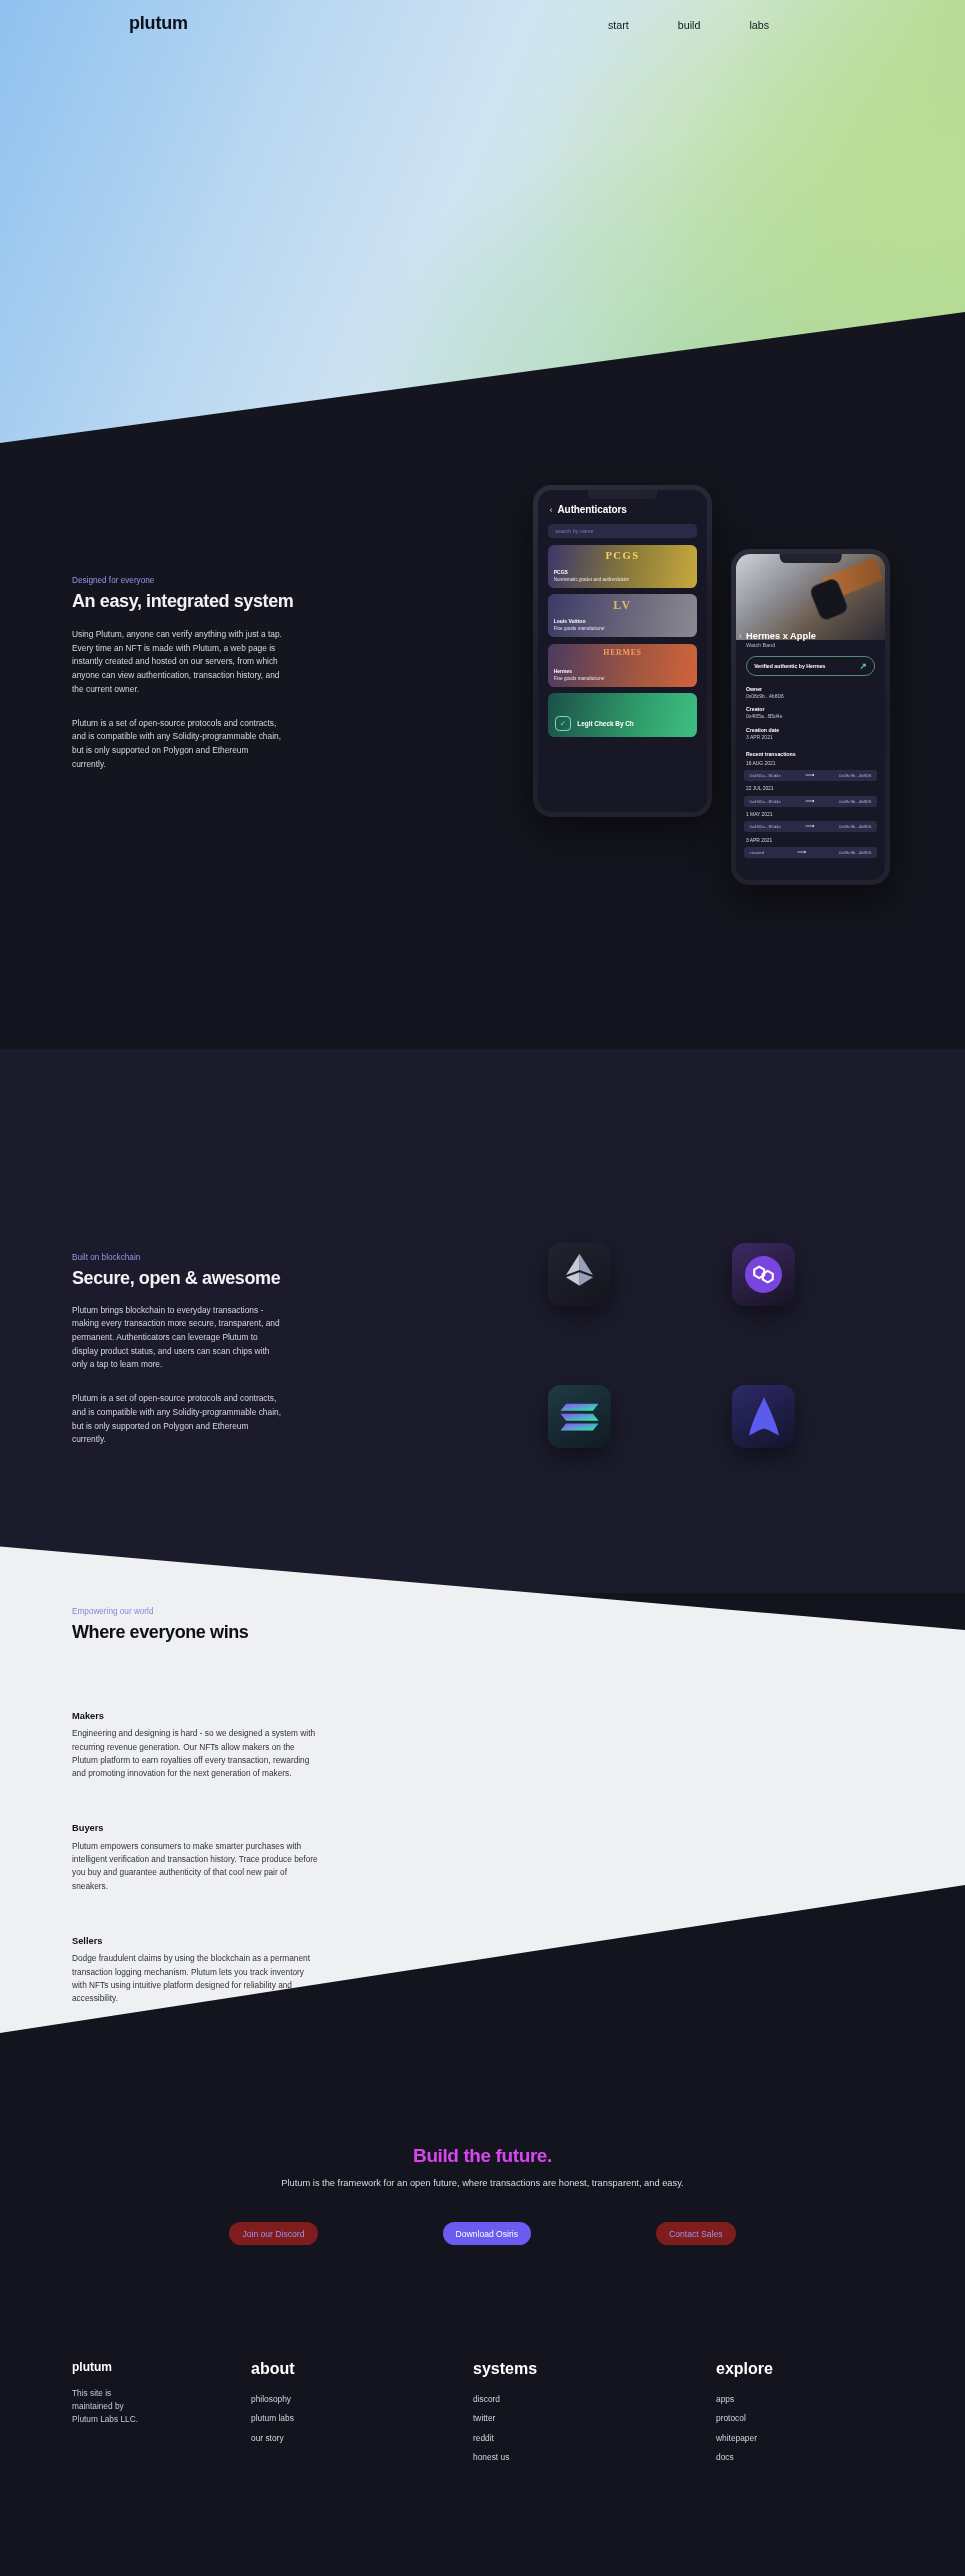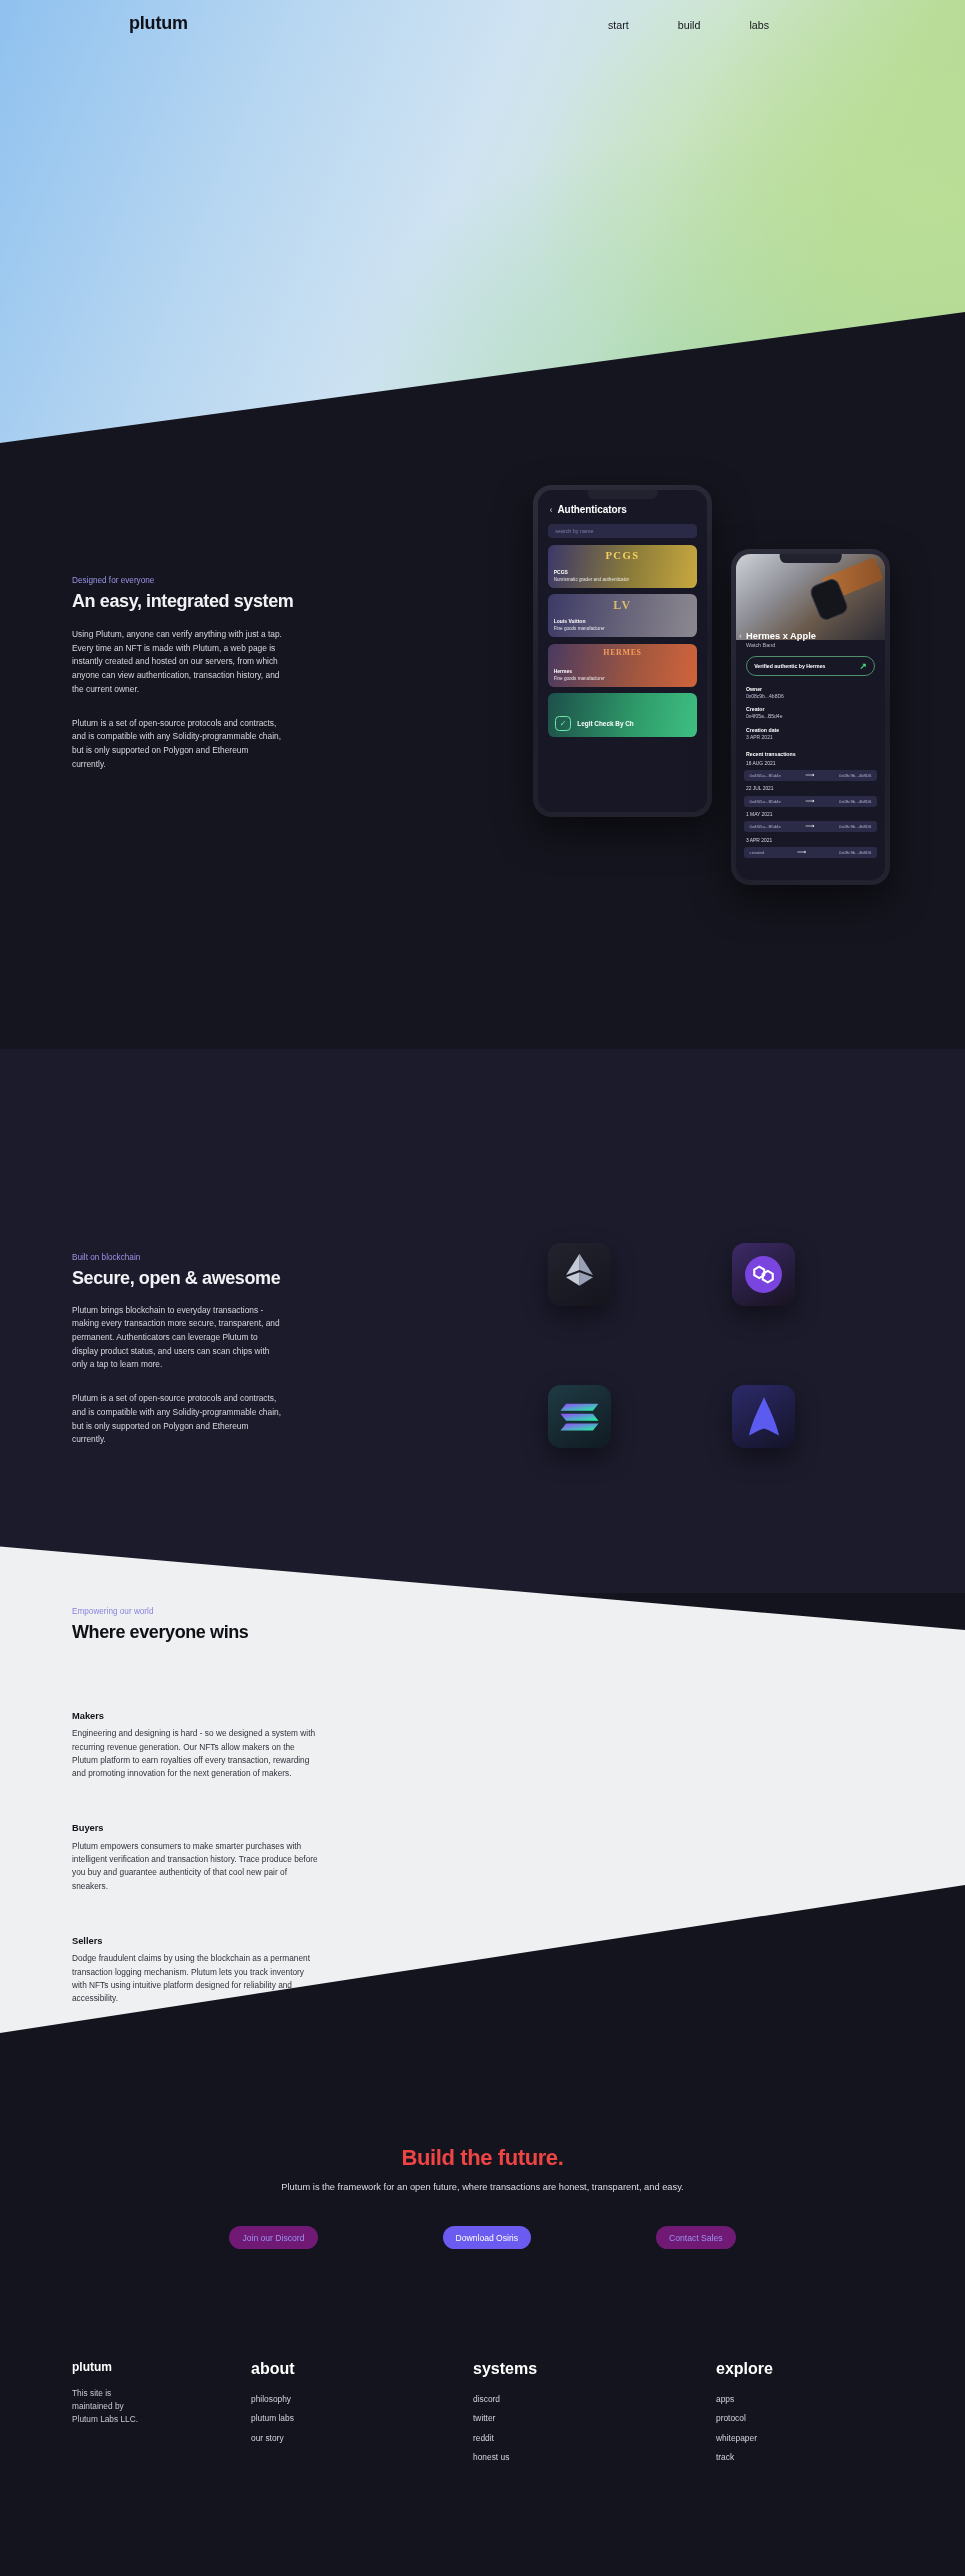--- a/index.html
+++ b/index.html
@@ -192,25 +192,25 @@
   .col h4 { font-size:9.3px; font-weight:700; color:#101018; margin-bottom:6.4px; }
   .col p { font-size:8.3px; line-height:1.6; color:#31313b; }
 
   
   .sec-final {
     position:absolute; left:0; top:1859px; width:965px; height:717px;
     background:#14141e;
     clip-path: polygon(0 174px, 965px 26px, 965px 717px, 0 717px);
   }
   .cta { position:absolute; left:0; top:2145px; width:965px; text-align:center; }
-  .cta h2 { font-size:22px; font-weight:700; color:#ef4444; letter-spacing:-0.4px; }
+  .cta h2 { font-size:19px; font-weight:700; color:#d946ef; letter-spacing:-0.4px; }
   .cta p { margin-top:11.4px; font-size:9.3px; color:#dcdce6; }
   .cta-btns { margin-top:34px; display:flex; justify-content:center; gap:125px; }
   .btn-ghost {
-    background:#701a75; color:#9b93ee; font-size:8.6px;
+    background:#7f1d1d; color:#9b93ee; font-size:8.6px;
     padding:6.4px 13px; border-radius:12px; border:none; cursor:pointer;
     font-family:"Liberation Sans", sans-serif;
   }
   .btn-solid {
     background:#6b5bf0; color:#ffffff; font-size:8.6px;
     padding:6.4px 13px; border-radius:12px; border:none; cursor:pointer;
     font-family:"Liberation Sans", sans-serif;
   }
 
   
@@ -439,19 +439,19 @@
         <a class="flink">discord</a>
         <a class="flink">twitter</a>
         <a class="flink">reddit</a>
         <a class="flink">honest us</a>
       </div>
       <div class="fcol c3">
         <div class="fhead">explore</div>
         <a class="flink">apps</a>
         <a class="flink">protocol</a>
         <a class="flink">whitepaper</a>
-        <a class="flink">track</a>
+        <a class="flink">docs</a>
       </div>
     </div>
   </footer>
 
 </div>
 
 
 </body></html>

